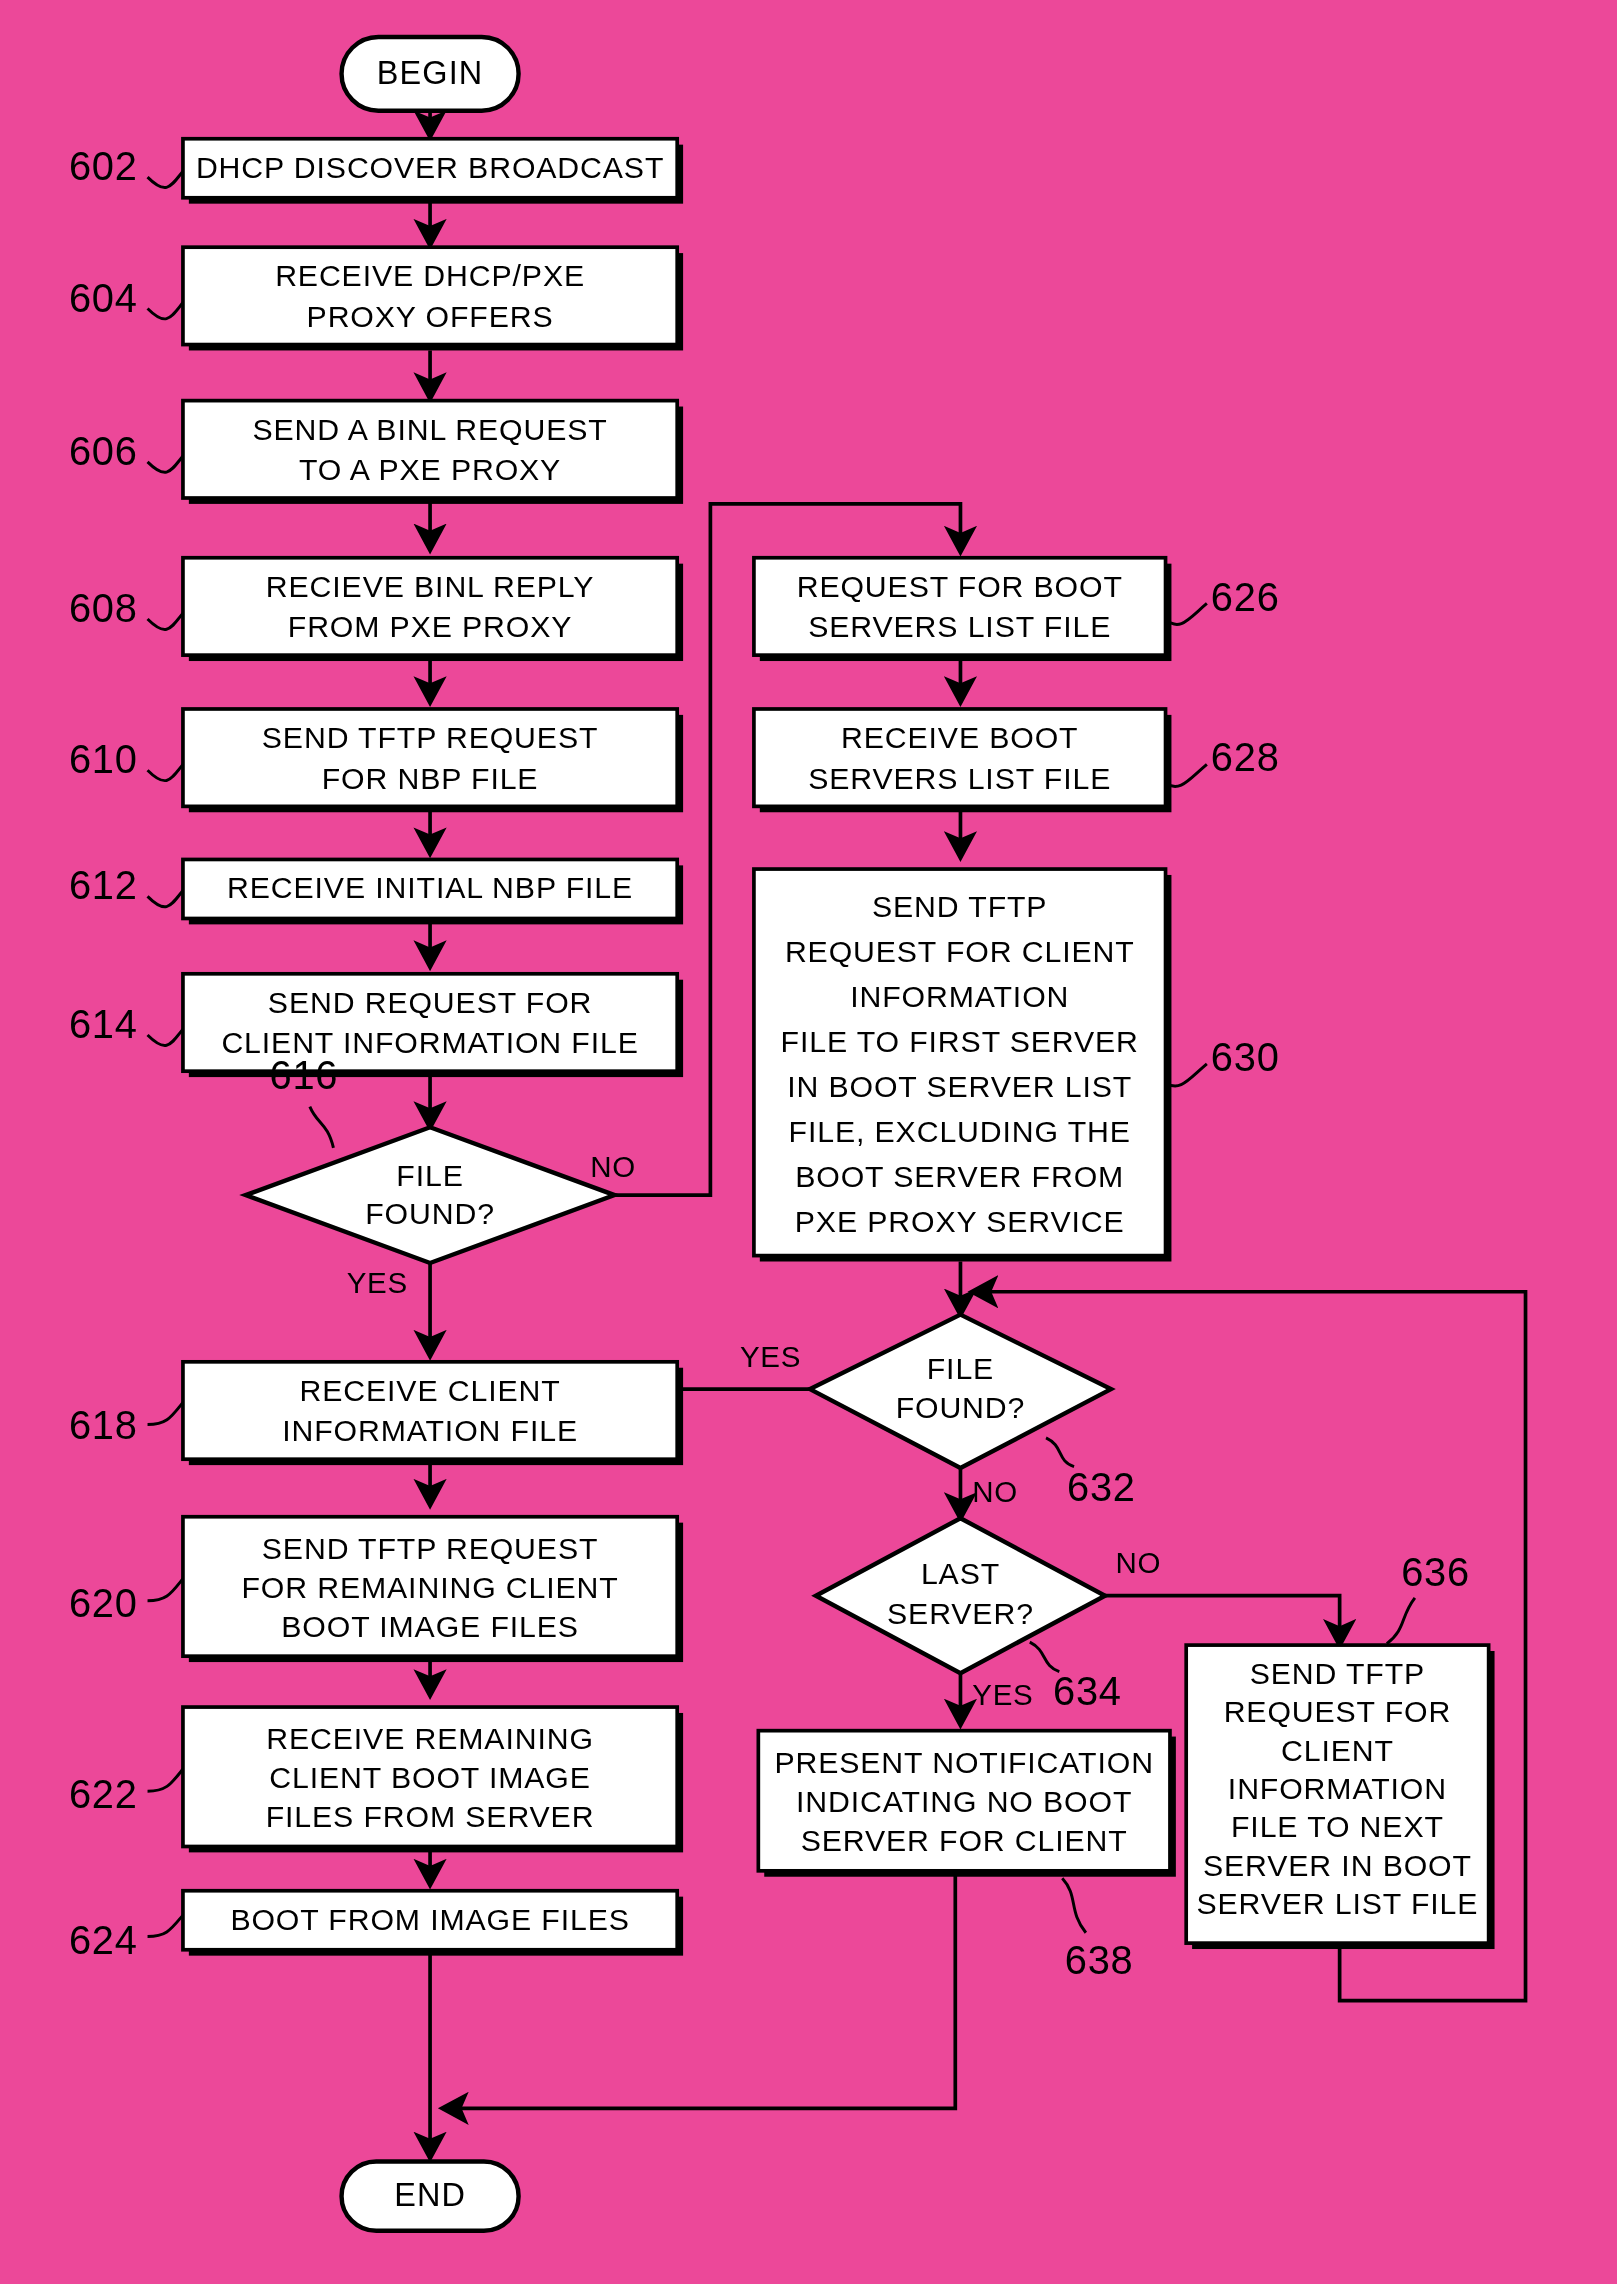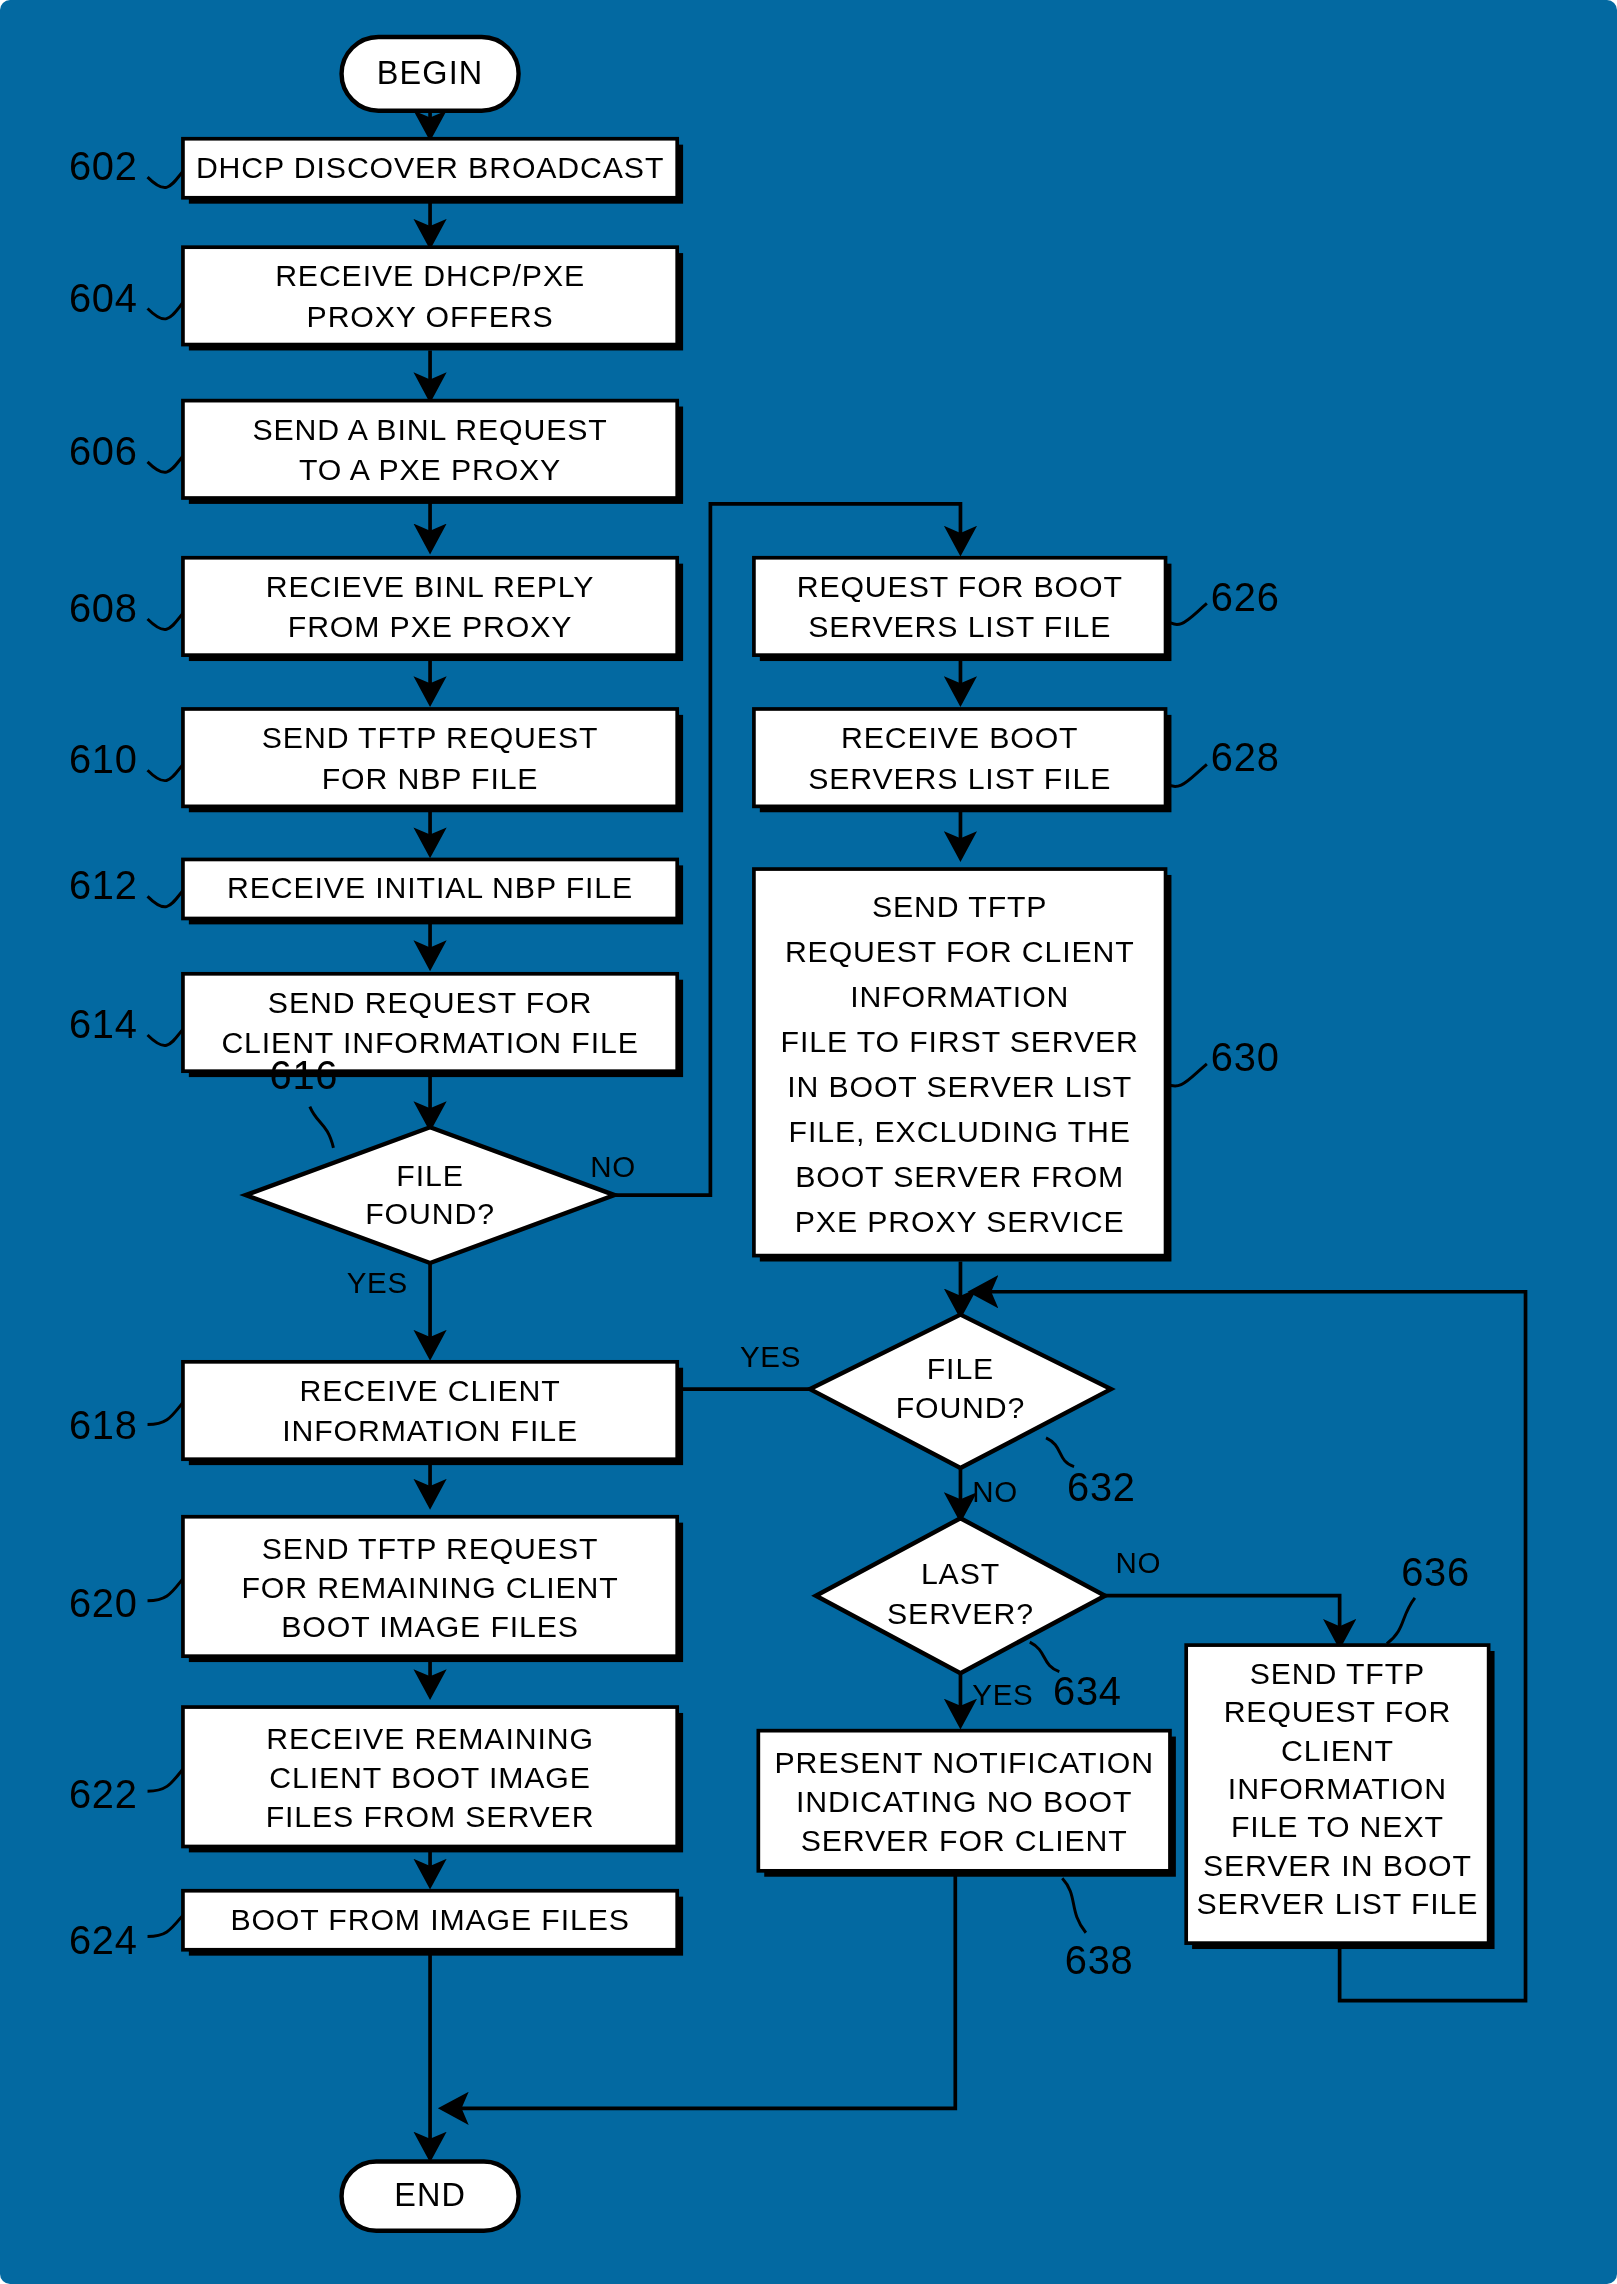--- a/index.html
+++ b/index.html
@@ -7,23 +7,22 @@
     padding: 0;
     background: #ffffff;
   }
   body {
     font-family: "Liberation Sans", sans-serif;
   }
   #sheet {
     position: relative;
     width: 1617px;
     height: 2284px;
-    background: #0369a1;
+    background: #ec4899;
     overflow: hidden;
-    border-radius: 10px;
   }
   svg#flow {
     position: absolute;
     left: 0;
     top: 0;
     width: 1617px;
     height: 2284px;
     display: block;
   }
   .node-rect {

